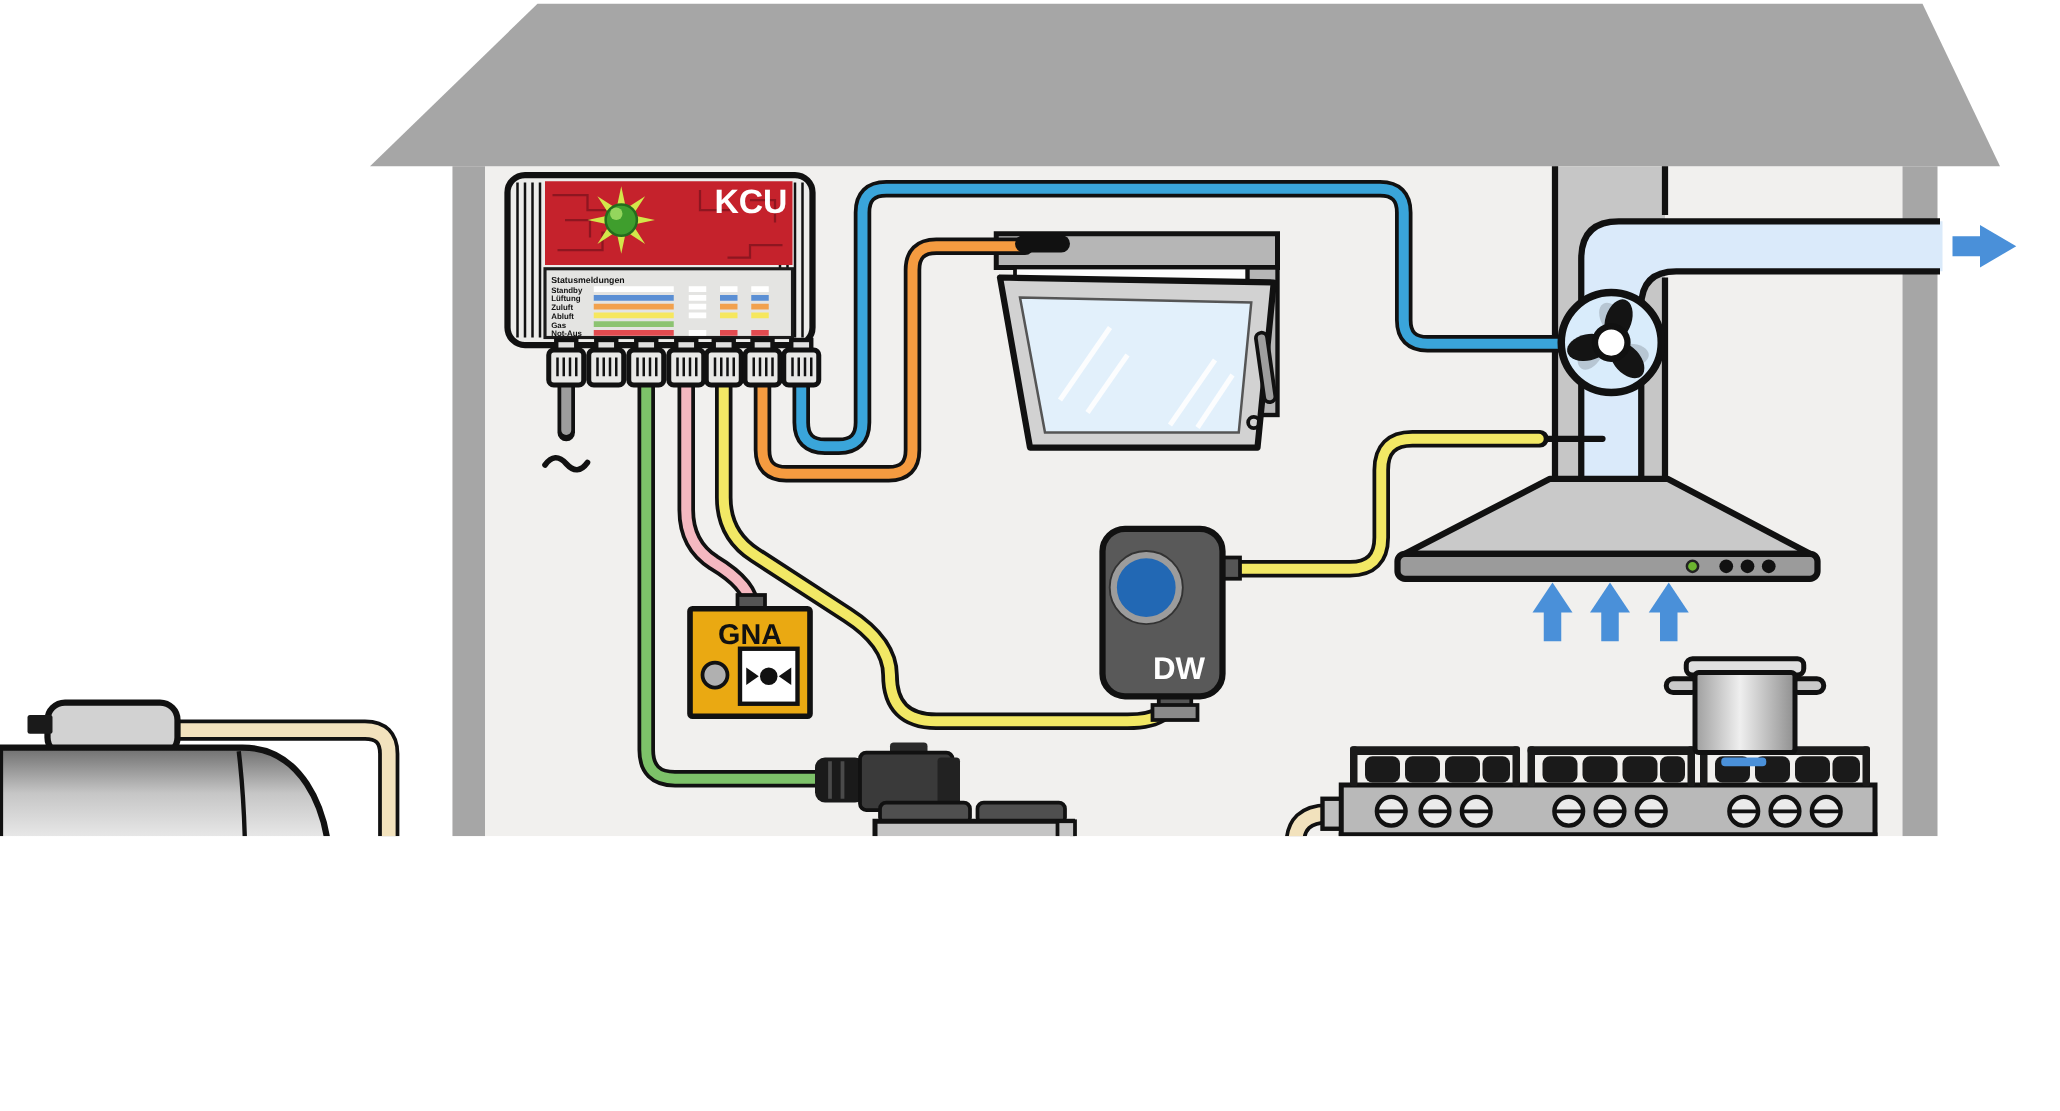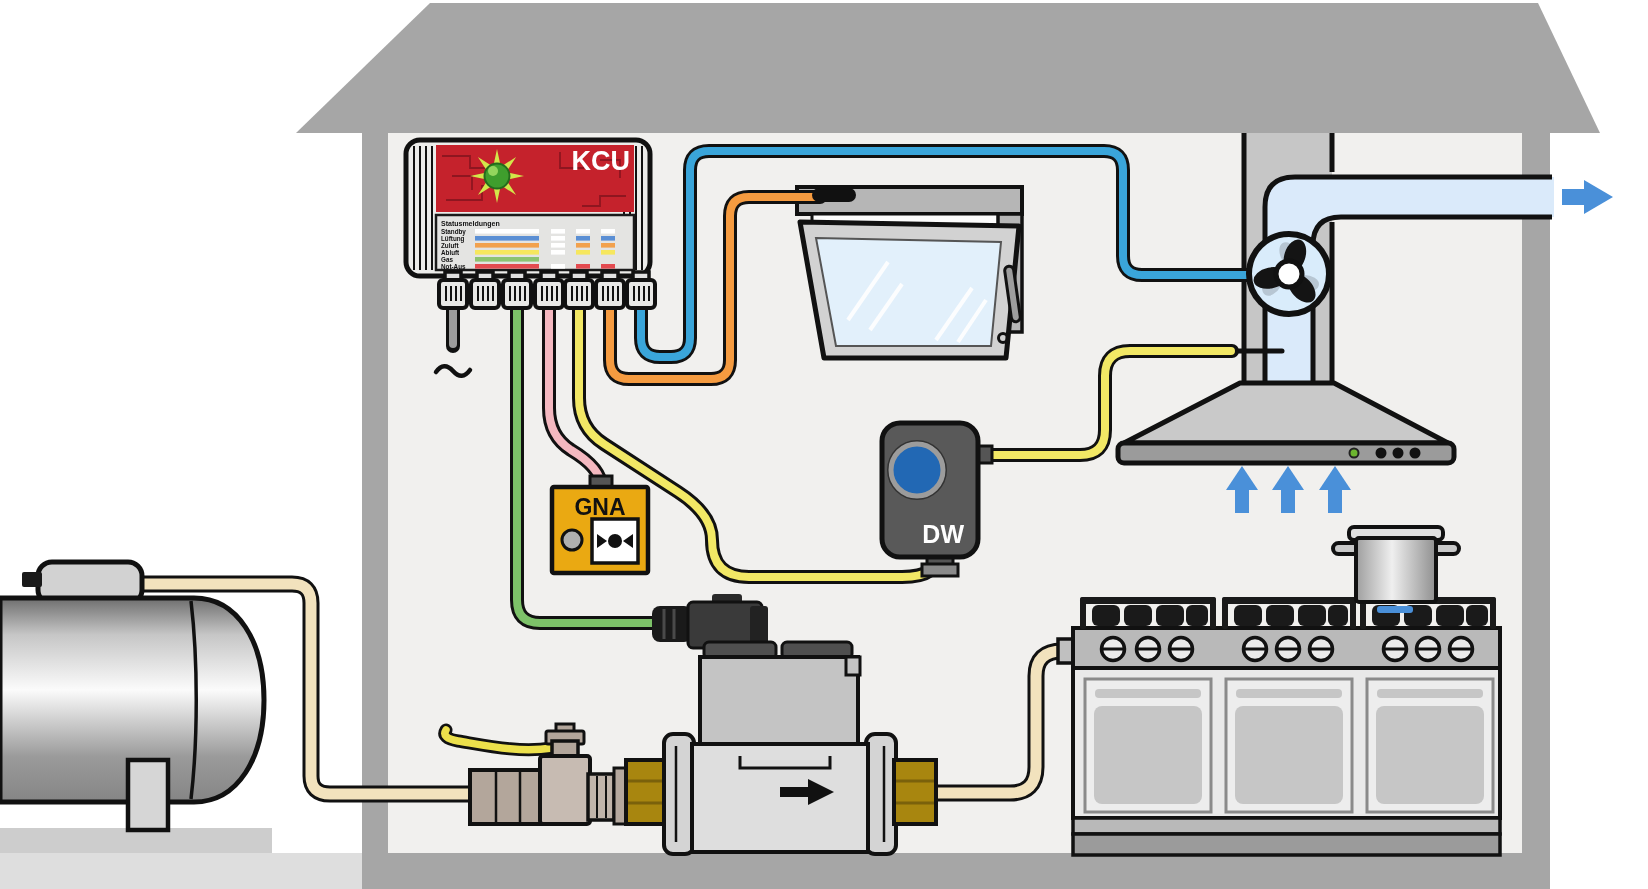--- a/index.html
+++ b/index.html
@@ -1,16 +1,16 @@
 <!DOCTYPE html>
 <html><head>
 <meta charset="utf-8">
 <style>
   html,body{margin:0;padding:0;background:#ffffff;}
-  #stage{position:relative;width:1648px;height:889px;background:#ffffff;overflow:hidden;
+  #stage{position:relative;width:1648px;height:669px;background:#ffffff;overflow:hidden;
          font-family:"Liberation Sans", sans-serif;}
   svg{position:absolute;left:0;top:0;}
   text{font-family:"Liberation Sans", sans-serif;}
 </style>
 </head>
 <body>
 
 <div id="stage">
 <svg width="1648" height="889" viewBox="0 0 1648 889">
   <defs>

